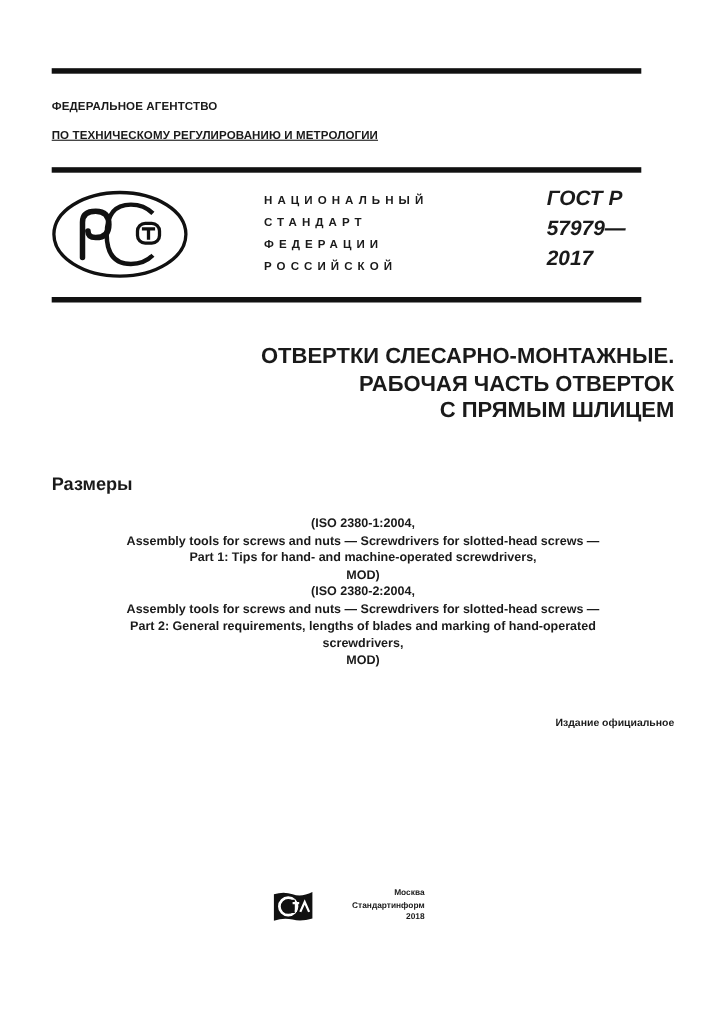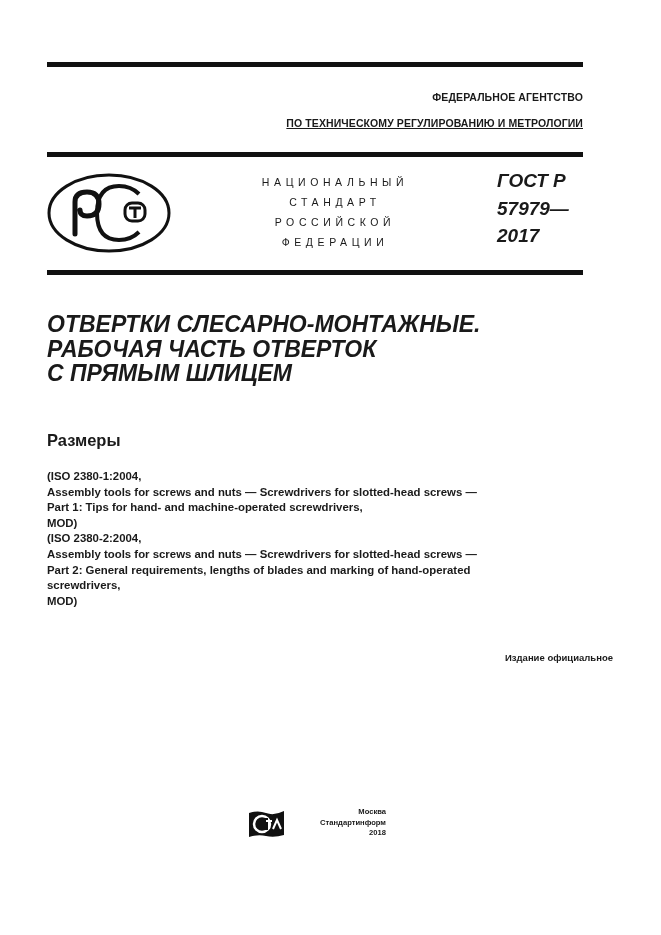--- a/index.html
+++ b/index.html
@@ -19,80 +19,79 @@
       position: absolute;
       left: 47px;
       width: 536px;
       height: 5px;
       background: #111111;
     }
     .agency {
       position: absolute;
       left: 47px;
       width: 536px;
-      text-align: right;
+      text-align: left;
       font-weight: bold;
       font-size: 10.5px;
       letter-spacing: 0.1px;
     }
     .logo {
       position: absolute;
       left: 47px;
       top: 172px;
       width: 124px;
       height: 82px;
     }
     .national {
       position: absolute;
       left: 240px;
       top: 172px;
       width: 190px;
-      text-align: center;
-      font-weight: normal;
+      text-align: left;
+      font-weight: bold;
       font-size: 10.5px;
       letter-spacing: 4.6px;
       line-height: 20px;
     }
     .national div { white-space: nowrap; }
     .gost {
       position: absolute;
       left: 497px;
       top: 167px;
       font-weight: bold;
       font-size: 19px;
       line-height: 27.5px;
       white-space: nowrap;
       font-style: italic;
     }
     .title {
       position: absolute;
       left: 47px;
       width: 566px;
       top: 312px;
-      text-align: left;
+      text-align: right;
       font-weight: bold;
-      font-size: 23px;
+      font-size: 20px;
       line-height: 24.5px;
-      font-style: italic;
     }
     .subtitle {
       position: absolute;
       left: 47px;
       width: 566px;
       top: 431px;
       text-align: left;
       font-weight: bold;
       font-size: 16.5px;
     }
     .refs {
       position: absolute;
       left: 47px;
       width: 566px;
       top: 469px;
-      text-align: left;
+      text-align: center;
       font-weight: bold;
       font-size: 11.4px;
       line-height: 15.6px;
     }
     .refs div { white-space: nowrap; }
     .edition {
       position: absolute;
       left: 47px;
       width: 566px;
       top: 652px;
@@ -135,22 +134,22 @@
 
   <path d="M92 22 Q84 14 72 14 Q50 14 50 41 Q50 68 72 68 Q84 68 92 60" fill="none" stroke="#111" stroke-width="4"></path>
 
   <rect x="78" y="31" width="20" height="18" rx="7" fill="none" stroke="#111" stroke-width="3"></rect>
   <path d="M82 36 L94 36 M88 36 L88 46" stroke="#111" stroke-width="3" fill="none"></path>
 </svg>
 
 <div class="national">
   <div>НАЦИОНАЛЬНЫЙ</div>
   <div>СТАНДАРТ</div>
+  <div>ФЕДЕРАЦИИ</div>
   <div>РОССИЙСКОЙ</div>
-  <div>ФЕДЕРАЦИИ</div>
 </div>
 
 <div class="gost">
   <div>ГОСТ Р</div>
   <div>57979—</div>
   <div>2017</div>
 </div>
 
 <div class="rule" style="top:270px;"></div>
 

